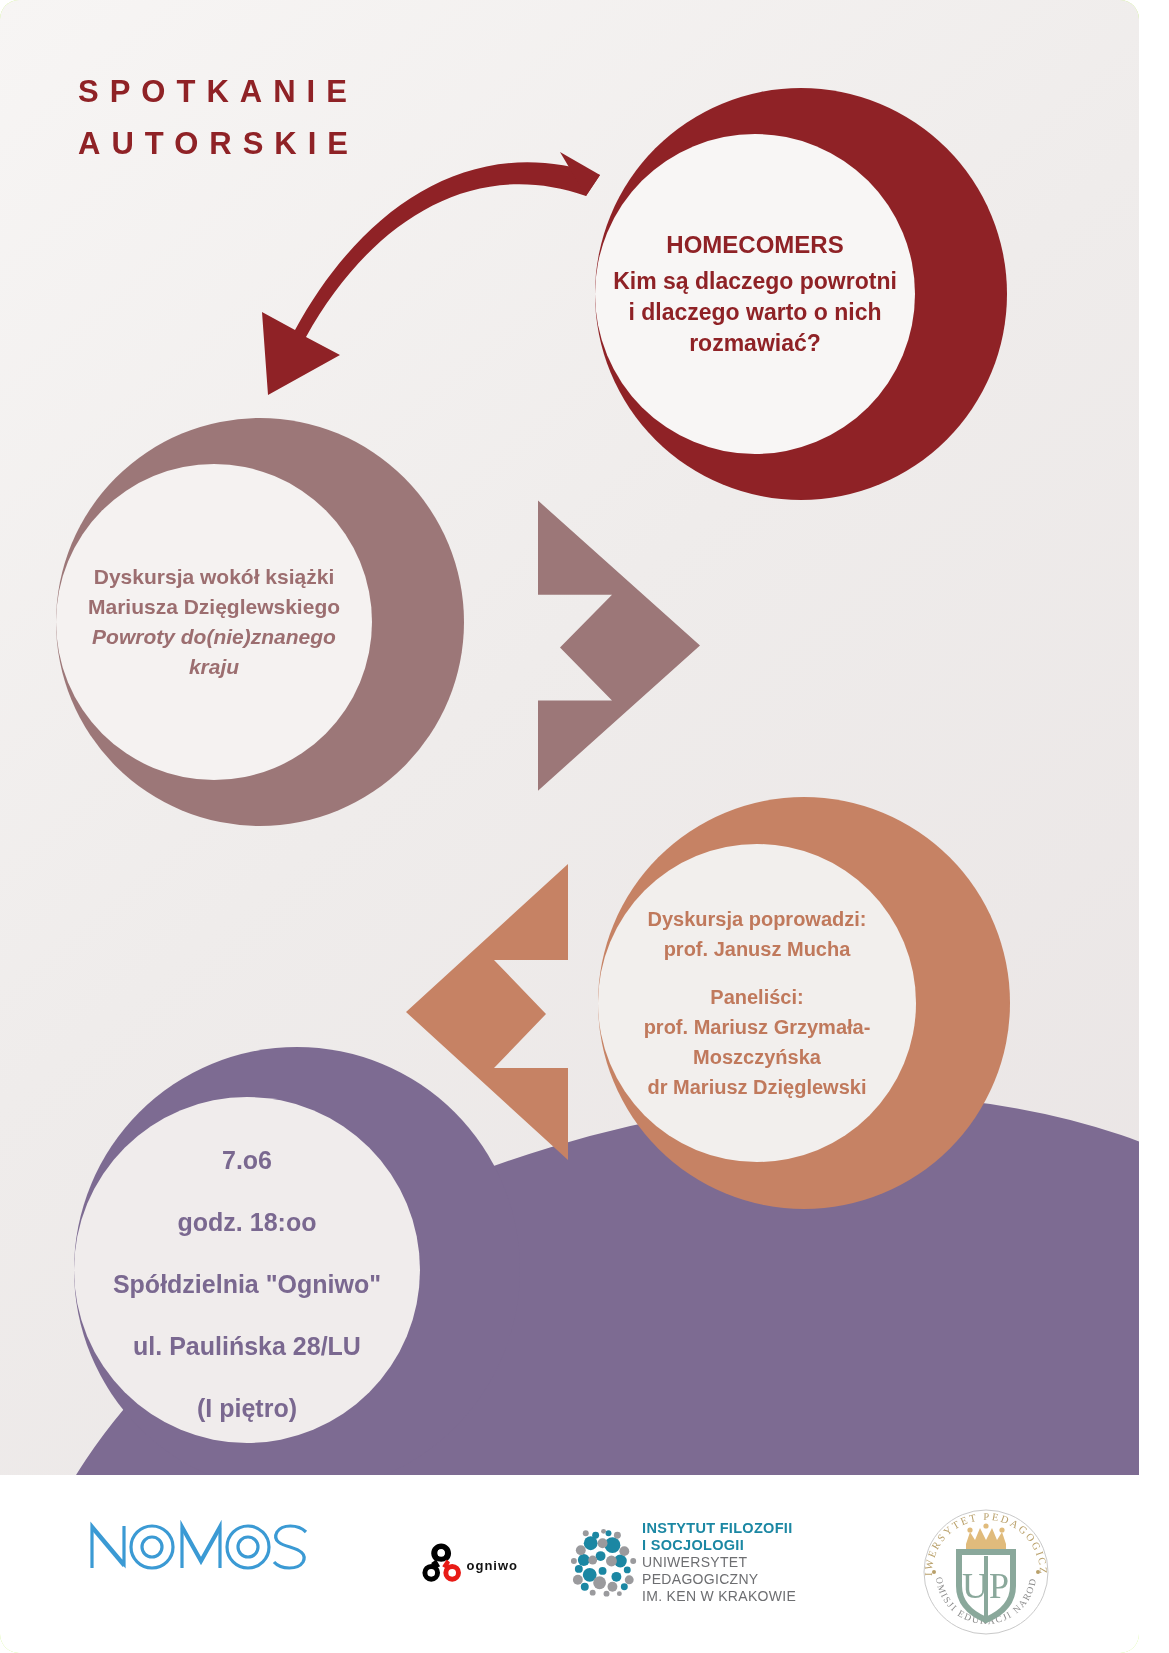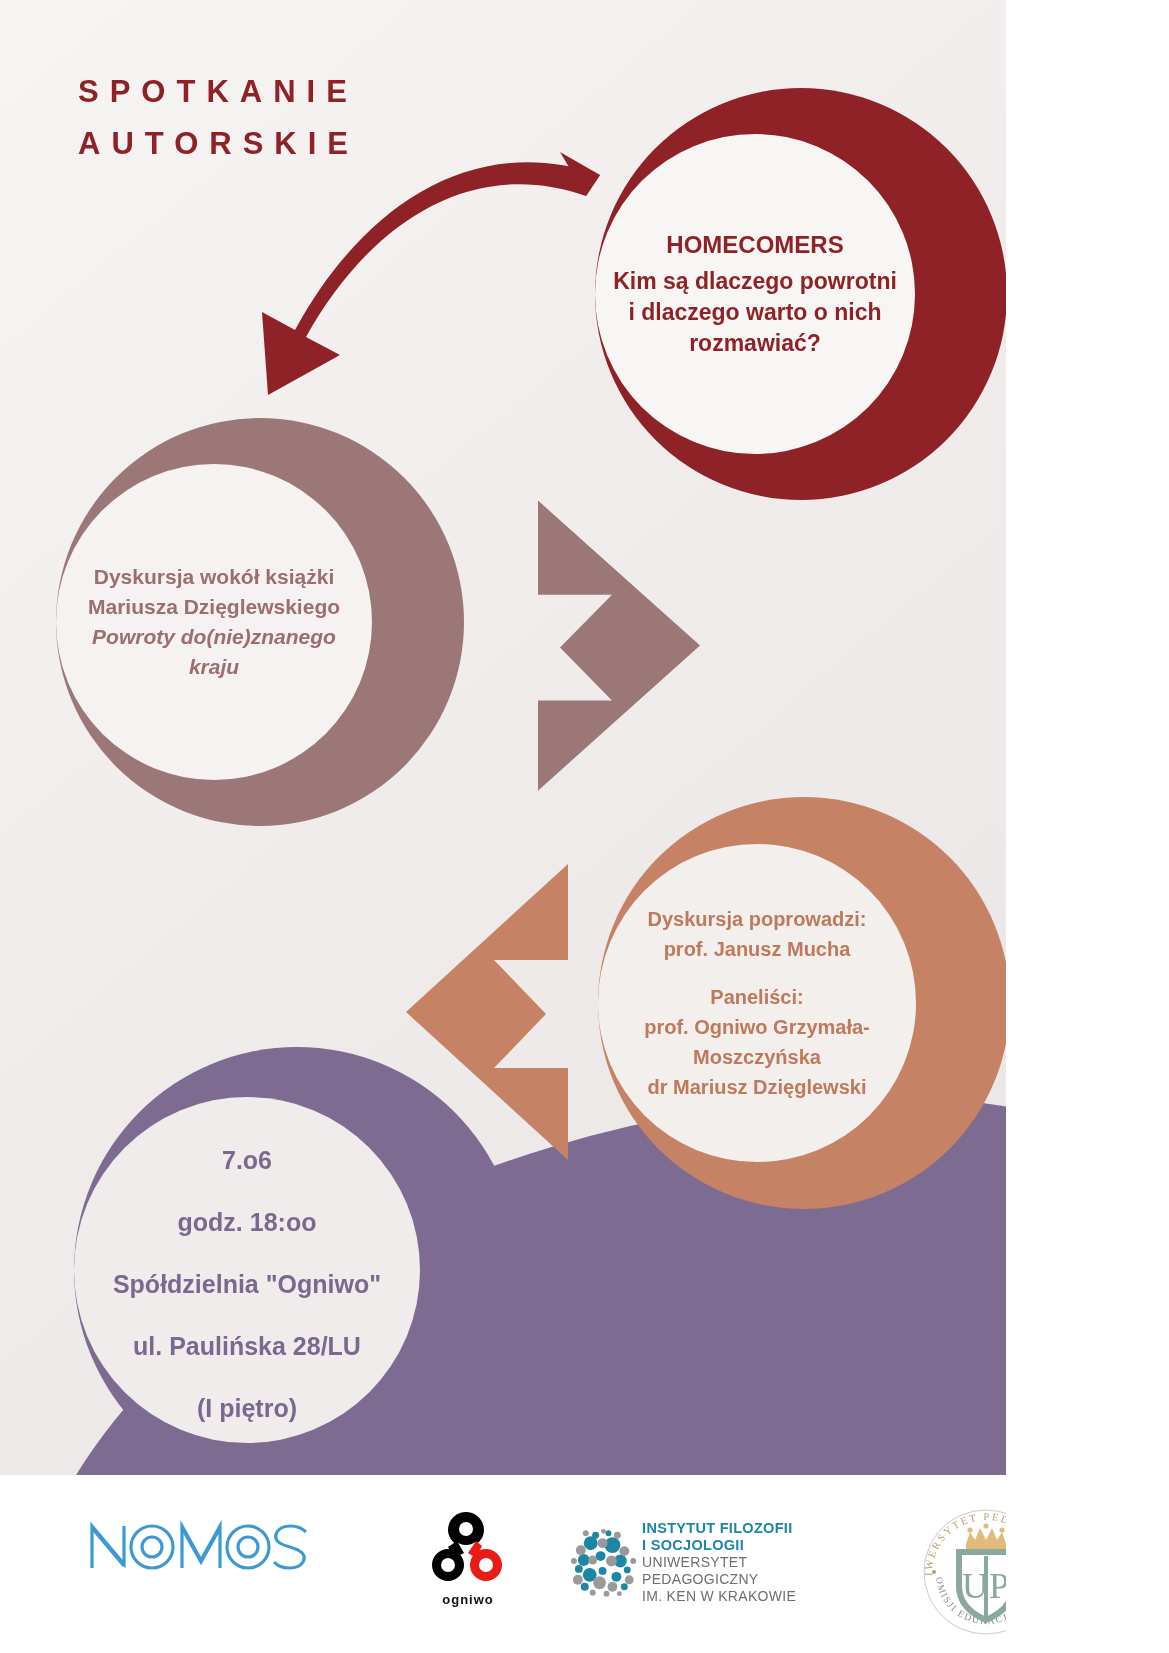--- a/index.html
+++ b/index.html
@@ -4,23 +4,24 @@
 <style>
   html,body{margin:0;padding:0;}
   body{
     width:1169px;height:1653px;
     background:#ffffff;
     font-family:"Liberation Sans", sans-serif;
     overflow:hidden;
   }
   .poster{
     position:relative;
-    width:1006px;height:1653px;
+    width:1139px;height:1653px;
     background:#bef264;
     overflow:hidden;
+    border-radius:19px;
   }
   
   .bg-panel{
     position:absolute;left:0;top:0;width:1169px;height:1475px;
     background:linear-gradient(140deg,#f7f5f4 0%,#efeceb 45%,#e9e4e4 100%);
     overflow:hidden;
   }
   .bg-wave{
     position:absolute;
     left:-40px;top:1180px;
@@ -117,21 +118,21 @@
   .arrow-svg{position:absolute;left:0;top:0;width:1169px;height:1475px;pointer-events:none;}
 
   
   .footer{
     position:absolute;left:0;top:1475px;width:1169px;height:178px;
     background:#ffffff;
     display:flex;align-items:center;
   }
   .logo-nomos{position:absolute;left:84px;top:1516px;width:230px;height:58px;}
   .logo-ogniwo{position:absolute;left:418px;top:1508px;width:100px;height:112px;
-    display:flex;flex-direction:column;align-items:center;justify-content:flex-start;}
+    display:flex;flex-direction:row;align-items:center;justify-content:flex-start;}
   .ogniwo-word{font-size:13px;font-weight:bold;color:#111;letter-spacing:1px;margin-top:2px;}
   .logo-ifis{position:absolute;left:565px;top:1512px;width:300px;height:100px;display:flex;align-items:center;}
   .ifis-text{display:flex;flex-direction:column;justify-content:center;}
   .ifis-t1{color:#1b87a3;font-size:14.5px;font-weight:bold;line-height:17px;letter-spacing:.3px;}
   .ifis-t2{color:#6d6e71;font-size:14px;line-height:17px;letter-spacing:.3px;}
   .logo-up{position:absolute;left:912px;top:1498px;width:148px;height:148px;}
 </style>
 </head>
 <body>
 
@@ -180,21 +181,21 @@
       <div class="bk-italic">Powroty do(nie)znanego kraju</div>
     </div>
   </div>
 
   <div class="ring" id="ring-panel">
     <div class="inner">
       <div class="pn-line">Dyskursja poprowadzi:</div>
       <div class="pn-line">prof. Janusz Mucha</div>
       <div class="pn-gap"></div>
       <div class="pn-line">Paneliści:</div>
-      <div class="pn-line">prof. Ogniwo Grzymała-Moszczyńska</div>
+      <div class="pn-line">prof. Mariusz Grzymała-Moszczyńska</div>
       <div class="pn-line">dr Mariusz Dzięglewski</div>
     </div>
   </div>
 
   <div class="ring" id="ring-venue">
     <div class="inner">
       <div class="vn-line">7.o6</div>
       <div class="vn-line">godz. 18:oo</div>
       <div class="vn-line">Spółdzielnia "Ogniwo"</div>
       <div class="vn-line">ul. Paulińska 28/LU</div>

